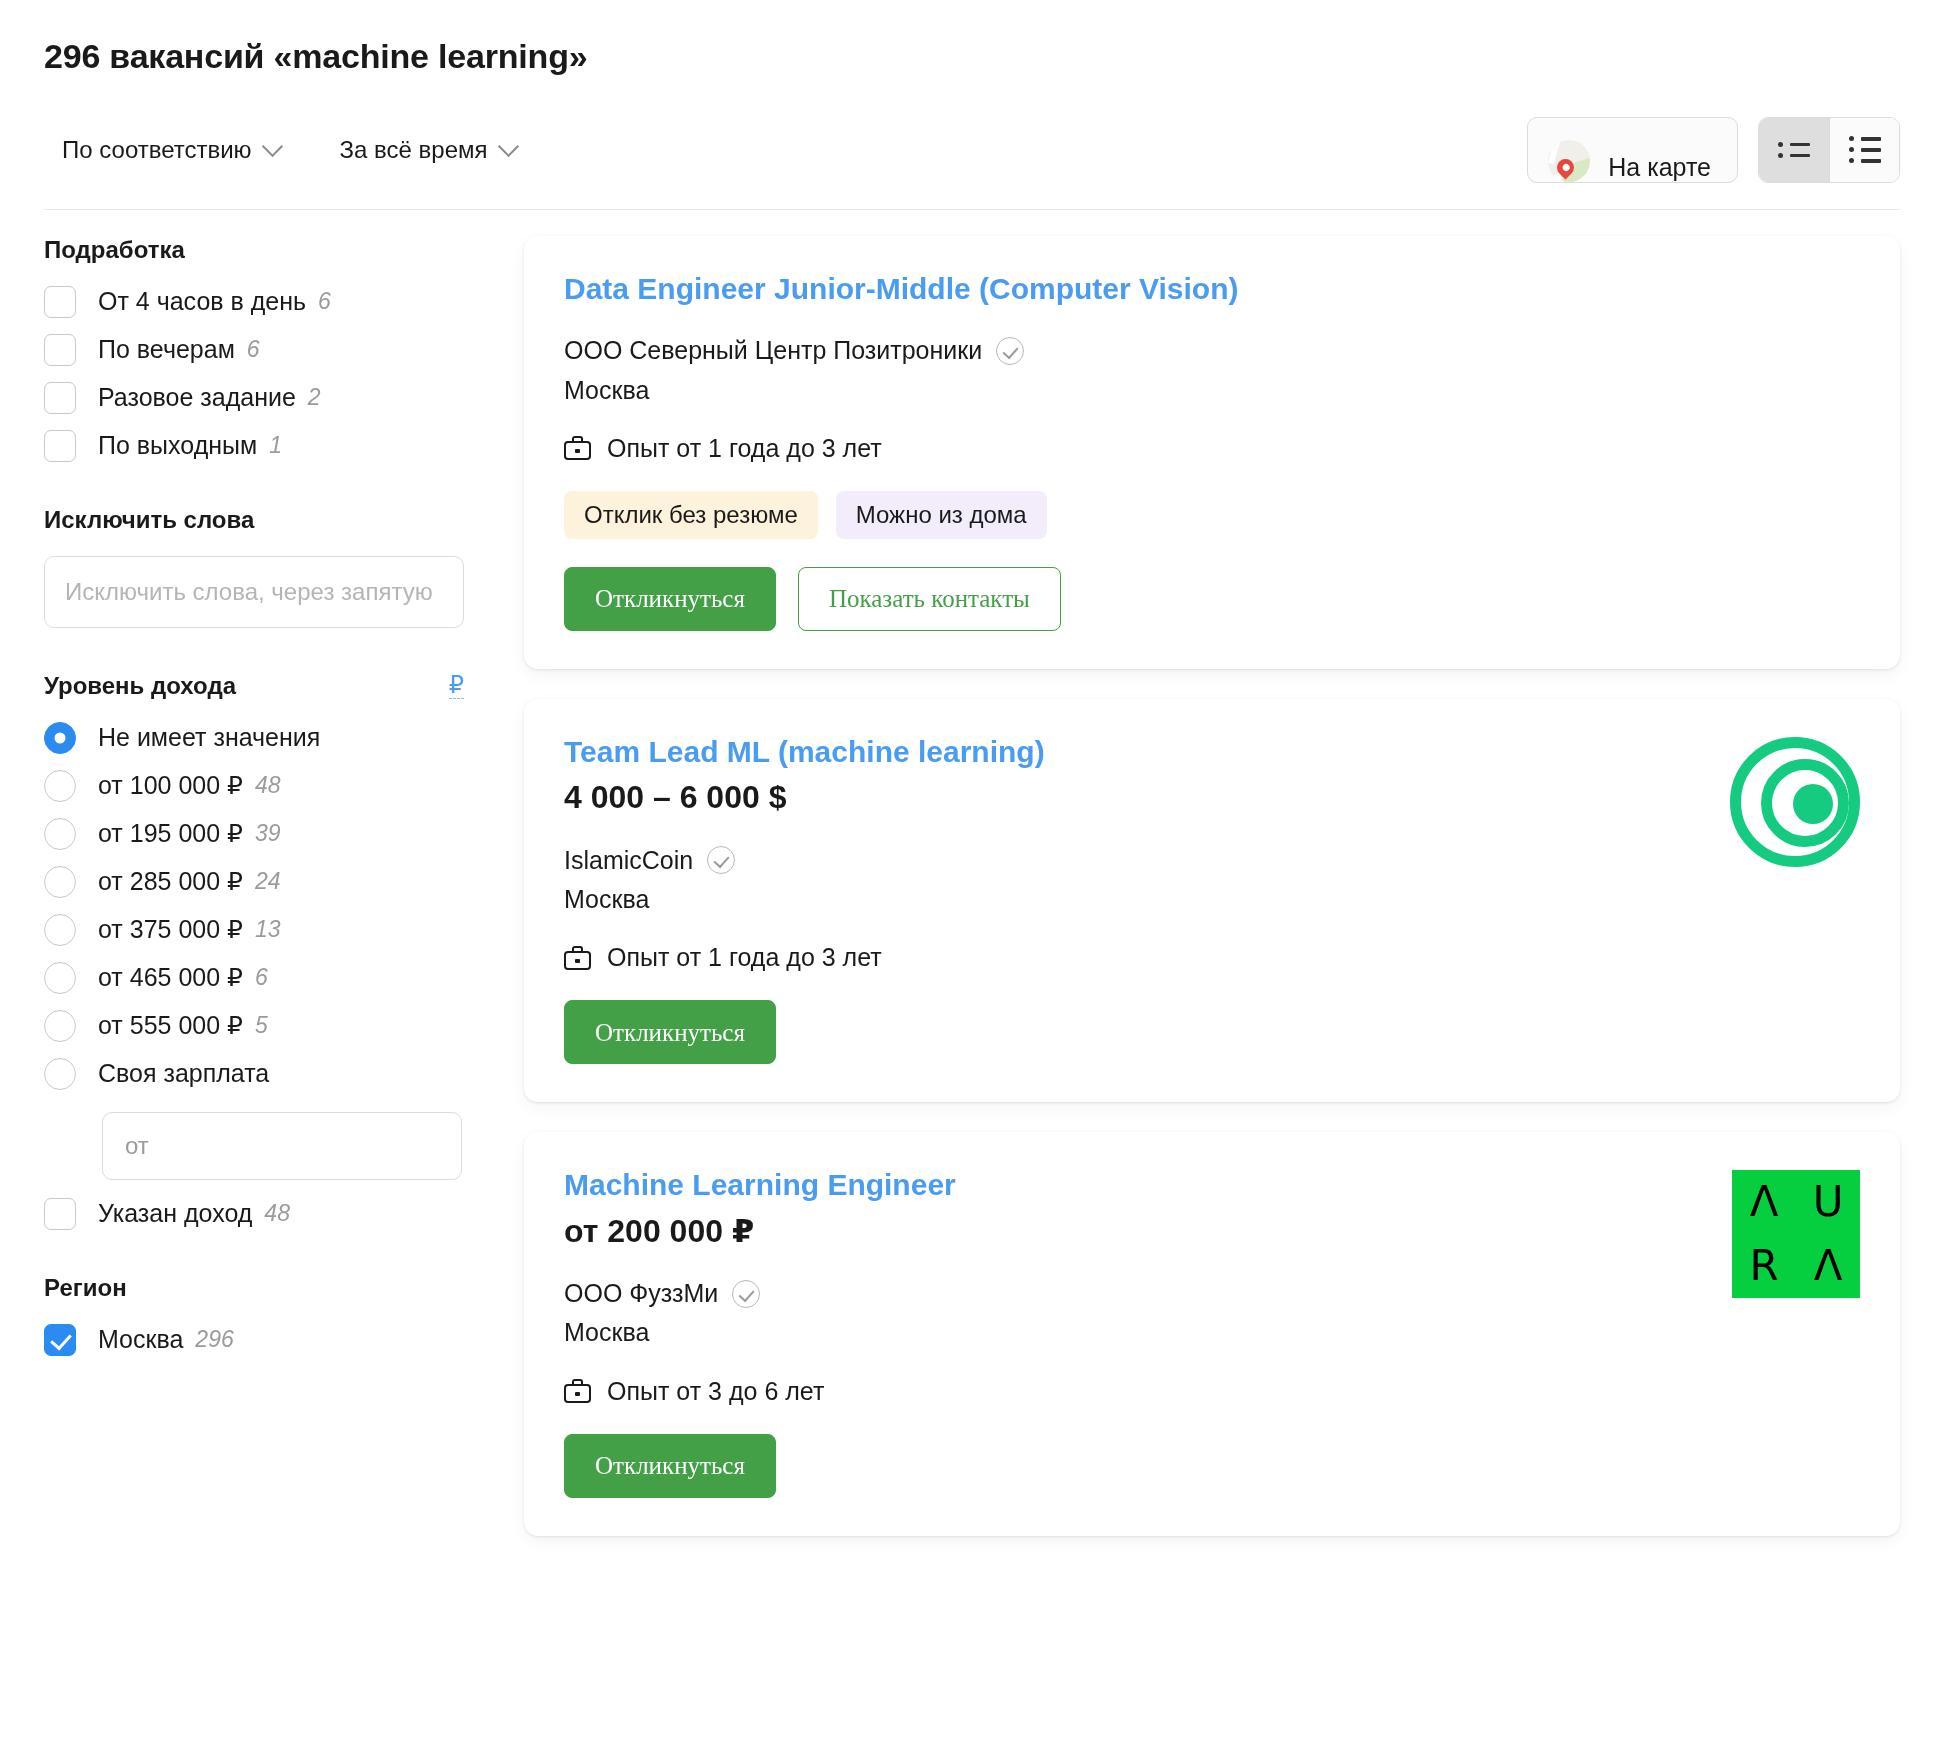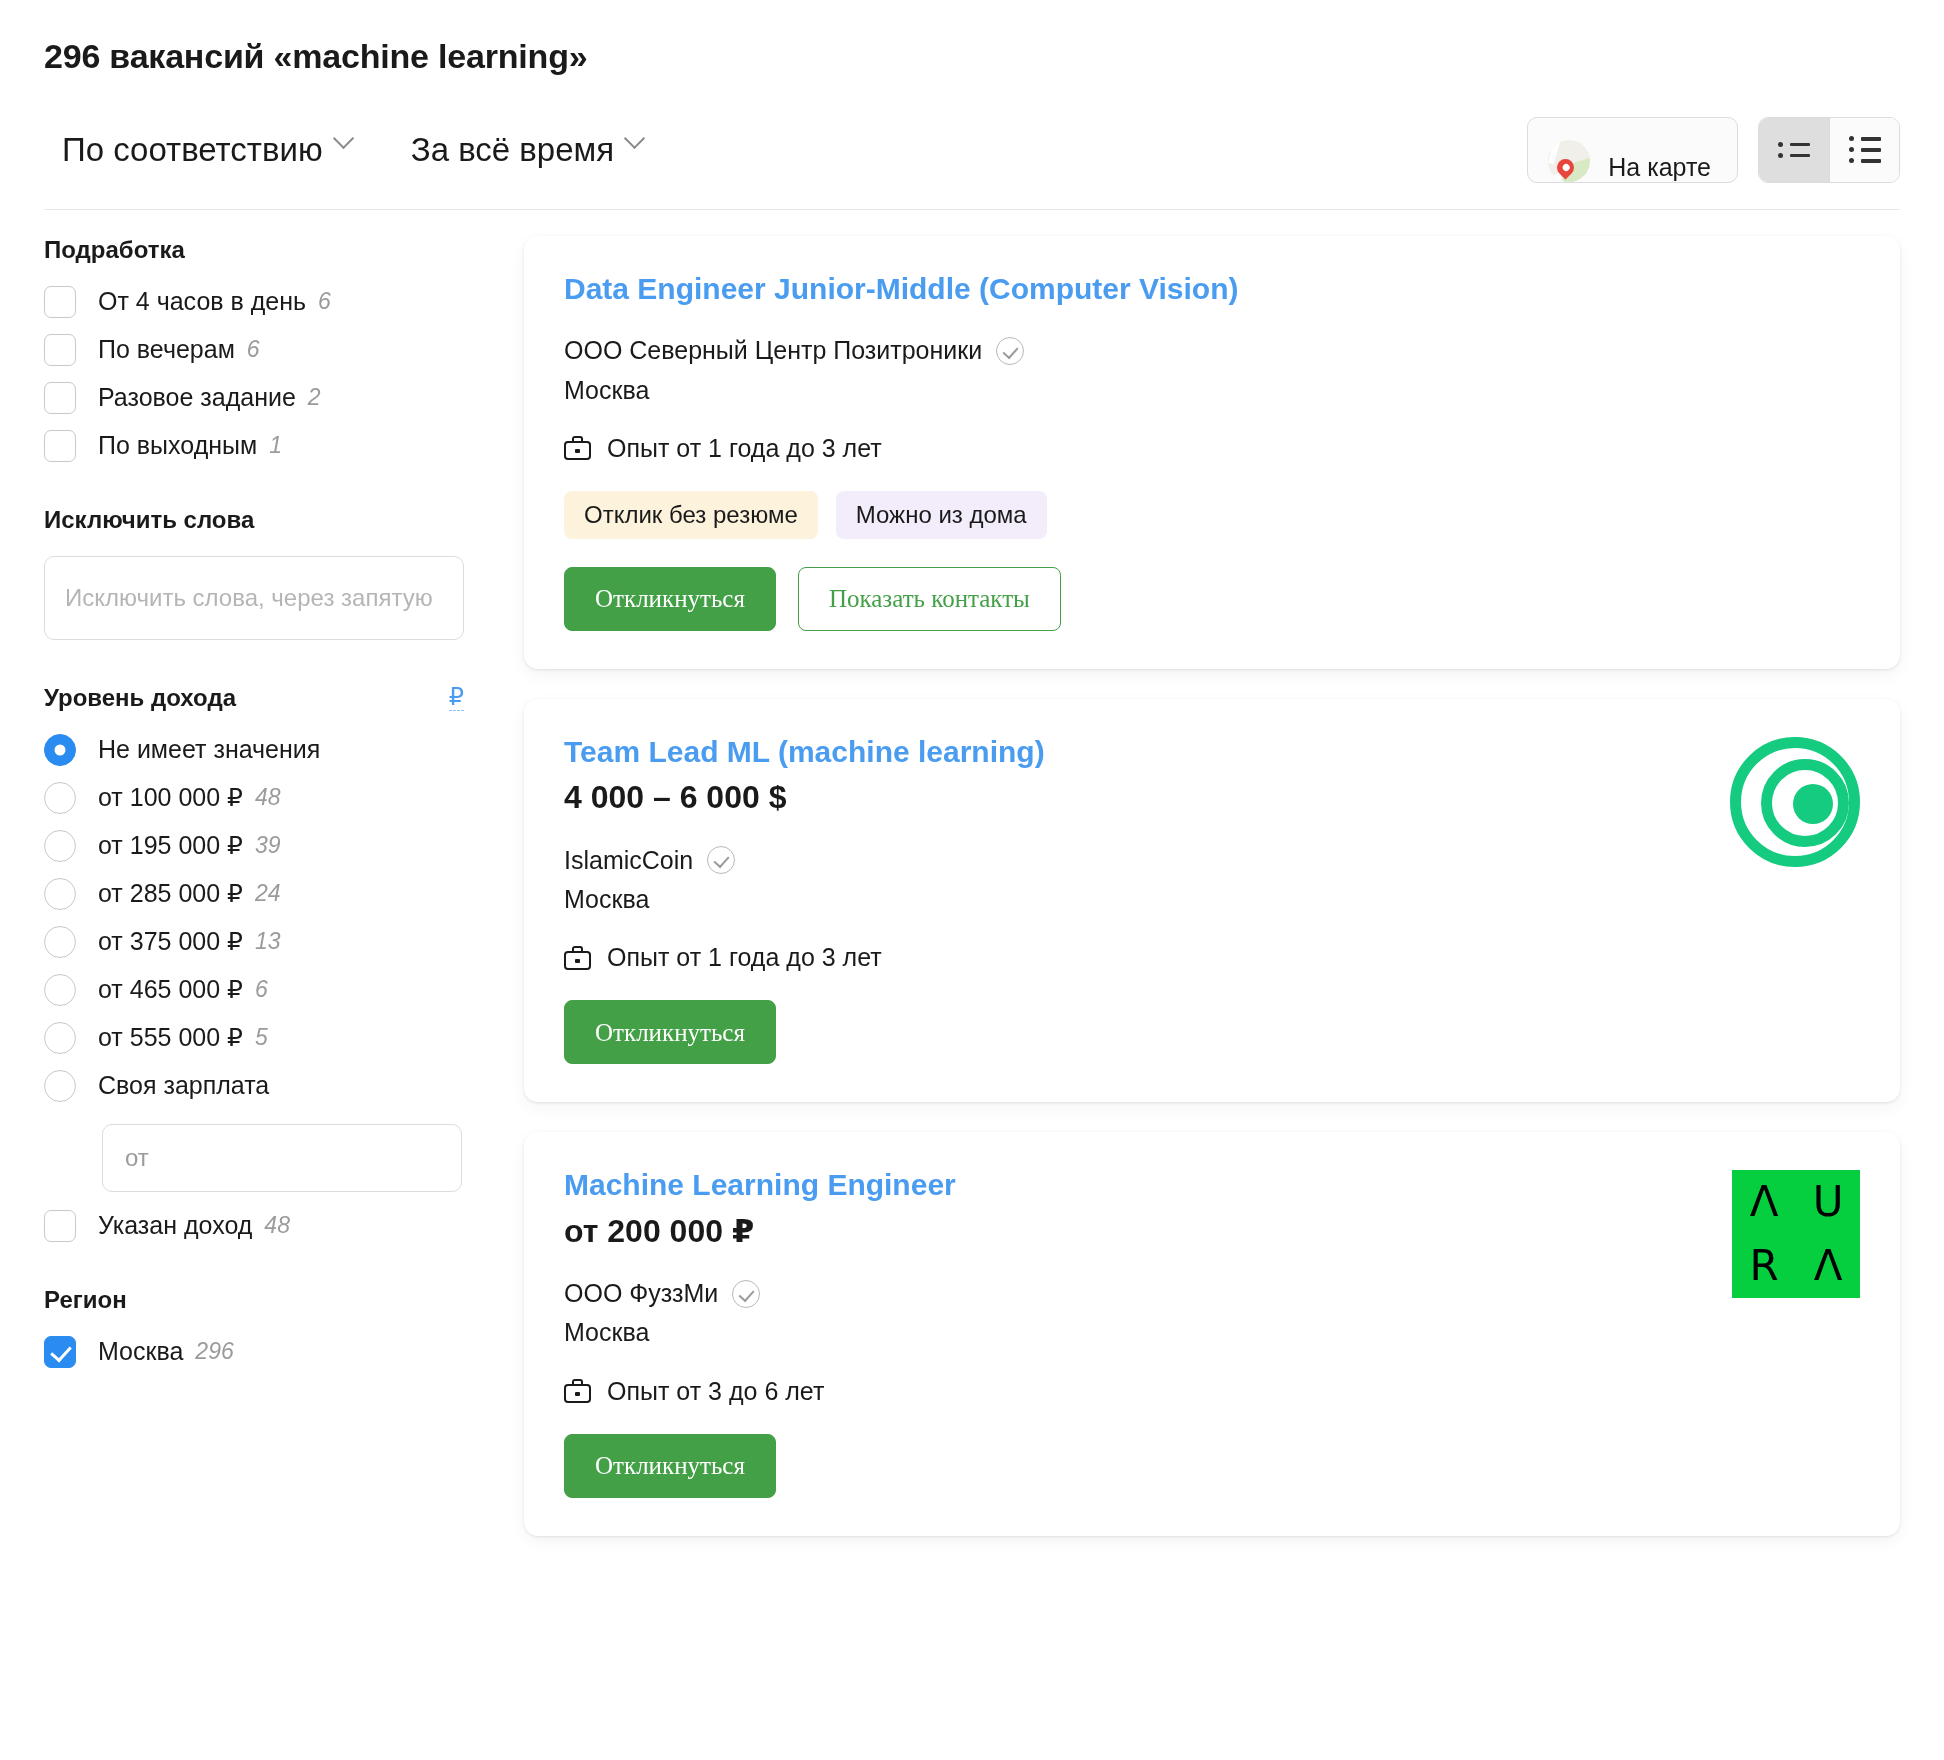--- a/index.html
+++ b/index.html
@@ -31,23 +31,23 @@
     display: flex;
     align-items: center;
     justify-content: space-between;
     padding-bottom: 26px;
     border-bottom: 1px solid #e8e8e8;
   }
   .toolbar-left { display: flex; align-items: center; gap: 58px; padding-left: 18px; }
 
   .sort-control {
     display: flex;
-    align-items: flex-start;
+    align-items: center;
     gap: 12px;
-    font-size: 33px;
+    font-size: 24px;
     color: #1a1a1a;
     cursor: pointer;
     line-height: 1;
   }
   .chev {
     width: 18px; height: 18px;
     display: inline-block;
     position: relative;
     top: -3px;
   }
@@ -227,21 +227,21 @@
     position: absolute;
     left: 50%; top: 50%;
     transform: translate(-50%,-50%);
     width: 11px; height: 11px;
     border-radius: 50%;
     background: #fff;
   }
 
   .text-input {
     width: 420px;
-    height: 84px;
+    height: 72px;
     border: 1.5px solid #dcdcdc;
     border-radius: 10px;
     padding: 0 20px;
     font-size: 24px;
     font-family: inherit;
     color: #1a1a1a;
     background: #fff;
     outline: none;
   }
   .text-input::placeholder { color: #b5b5b5; }

